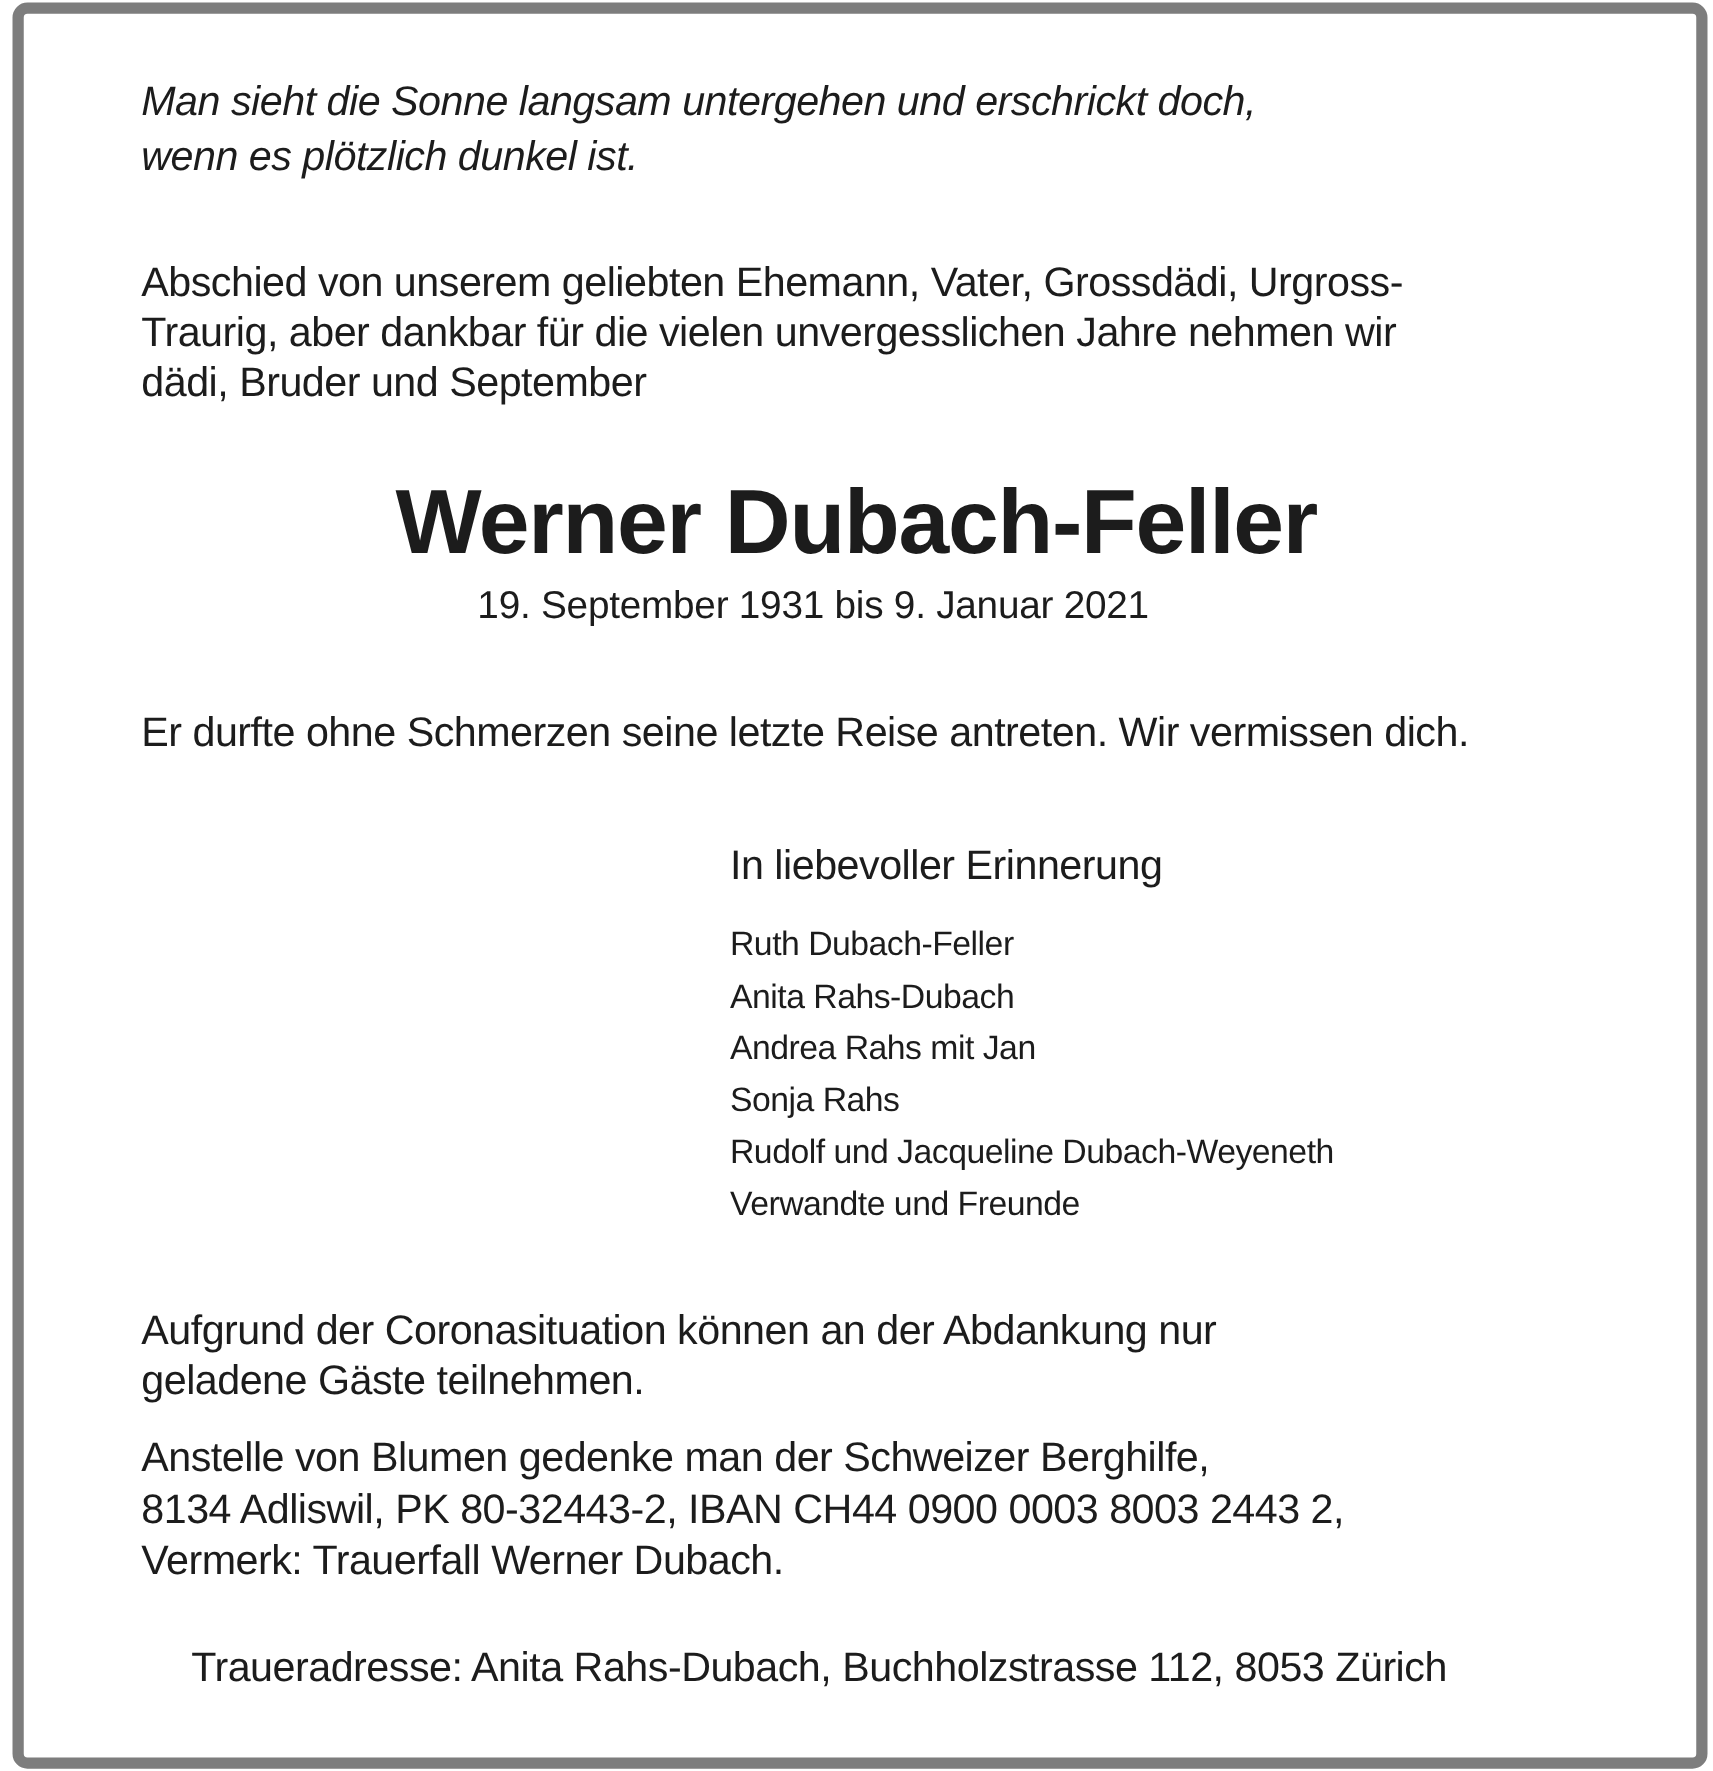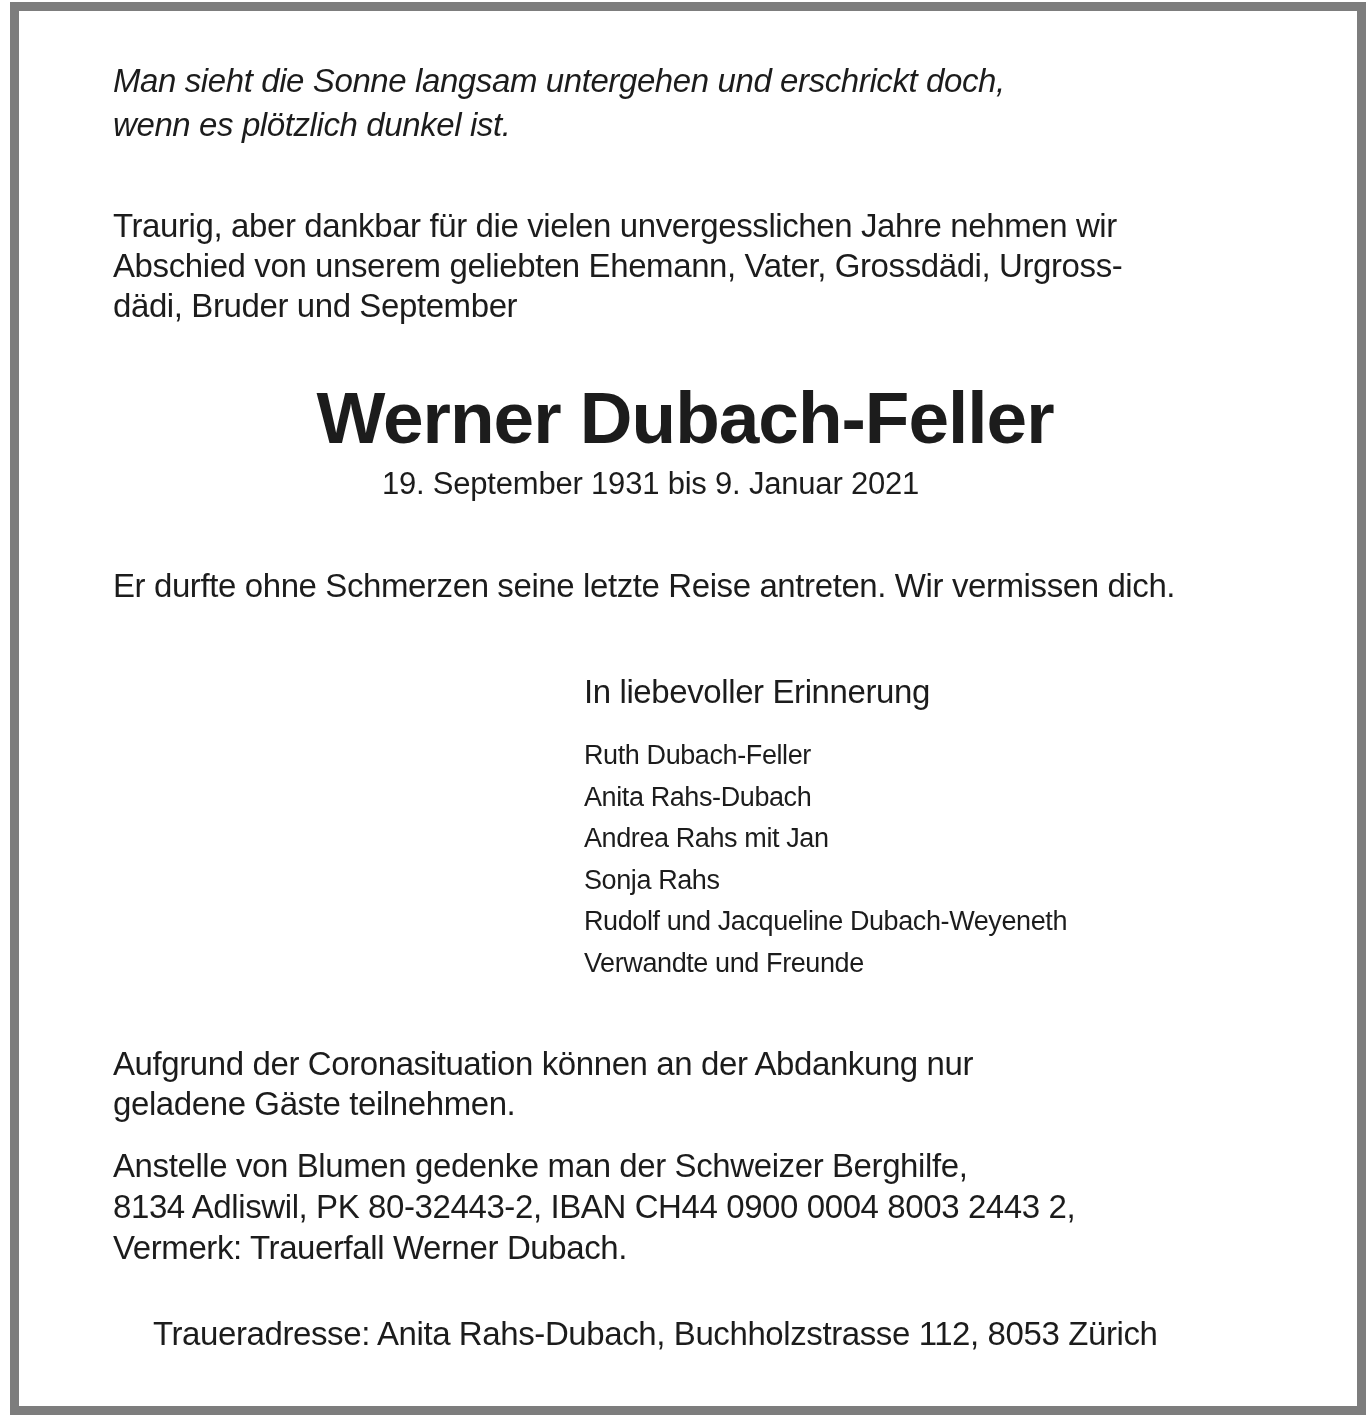--- a/index.html
+++ b/index.html
@@ -1,20 +1,20 @@
 <!DOCTYPE html>
 <html lang="de" style="--bg: #ffffff; --ink: #1c1c1c; --frame: #7d7d7d;"><head>
 <meta charset="utf-8">
 <style>
   :root {
     --bg: #ffffff;
     --ink: #1c1c1c;
     --frame: #7d7d7d;
   }
-  * { margin: 0; padding: 0; box-sizing: border-box; }
+  * { margin: 0; padding: 0; box-sizing: border-box; border-radius: 12px; }
   html, body { background: var(--bg); }
   .page {
     position: relative;
     width: 1370px;
     height: 1417px;
     background: var(--bg);
     color: var(--ink);
     font-family: "Liberation Sans", "DejaVu Sans", sans-serif;
     overflow: hidden;
   }
@@ -76,22 +76,22 @@
 <div class="page">
 
   <div class="frame"></div>
 
   <div class="block quote body-text">
     <div>Man sieht die Sonne langsam untergehen und erschrickt doch,</div>
     <div>wenn es plötzlich dunkel ist.</div>
   </div>
 
   <div class="block intro body-text">
+    <div>Abschied von unserem geliebten Ehemann, Vater, Grossdädi, Urgross-</div>
     <div>Traurig, aber dankbar für die vielen unvergesslichen Jahre nehmen wir</div>
-    <div>Abschied von unserem geliebten Ehemann, Vater, Grossdädi, Urgross-</div>
     <div>dädi, Bruder und September</div>
   </div>
 
   <div class="block name-block">Werner Dubach-Feller</div>
 
   <div class="block dates-block">19. September 1931 bis 9. Januar 2021</div>
 
   <div class="block farewell body-text">Er durfte ohne Schmerzen seine letzte Reise antreten. Wir vermissen dich.</div>
 
   <div class="block remembrance">
@@ -106,19 +106,19 @@
     </ul>
   </div>
 
   <div class="block corona body-text">
     <div>Aufgrund der Coronasituation können an der Abdankung nur</div>
     <div>geladene Gäste teilnehmen.</div>
   </div>
 
   <div class="block donation body-text">
     <div>Anstelle von Blumen gedenke man der Schweizer Berghilfe,</div>
-    <div>8134 Adliswil, PK 80-32443-2, IBAN CH44 0900 0004 8003 2443 2,</div>
+    <div>8134 Adliswil, PK 80-32443-2, IBAN CH44 0900 0003 8003 2443 2,</div>
     <div>Vermerk: Trauerfall Werner Dubach.</div>
   </div>
 
   <div class="block address body-text">Traueradresse: Anita Rahs-Dubach, Buchholzstrasse 112, 8053 Zürich</div>
 
 </div>
 
 </body></html>

